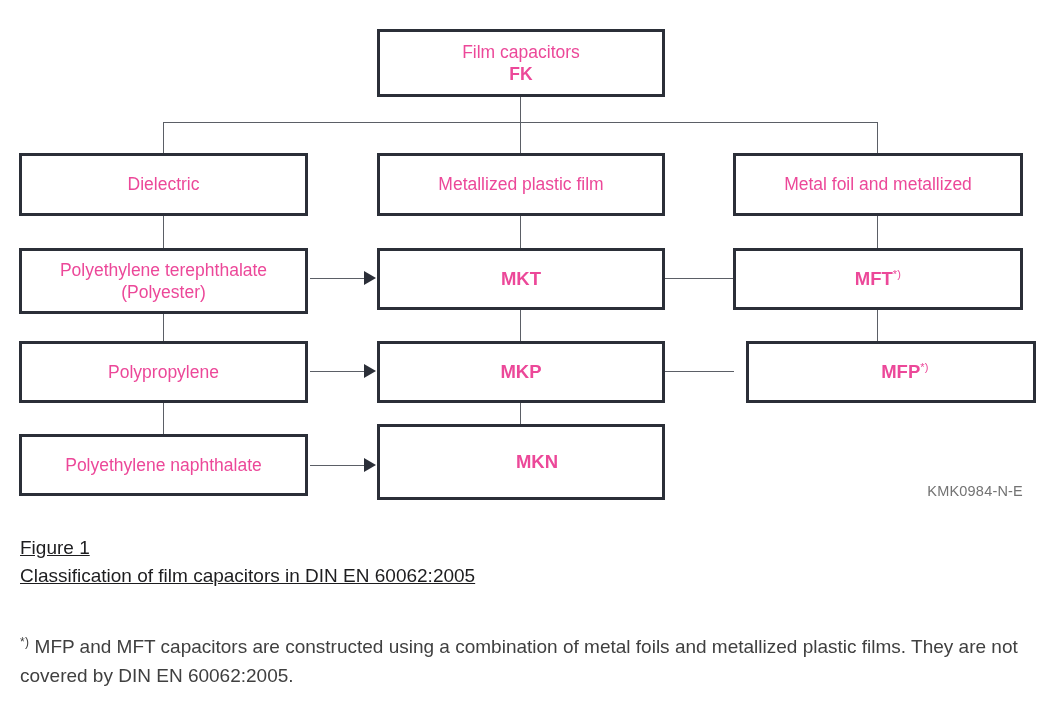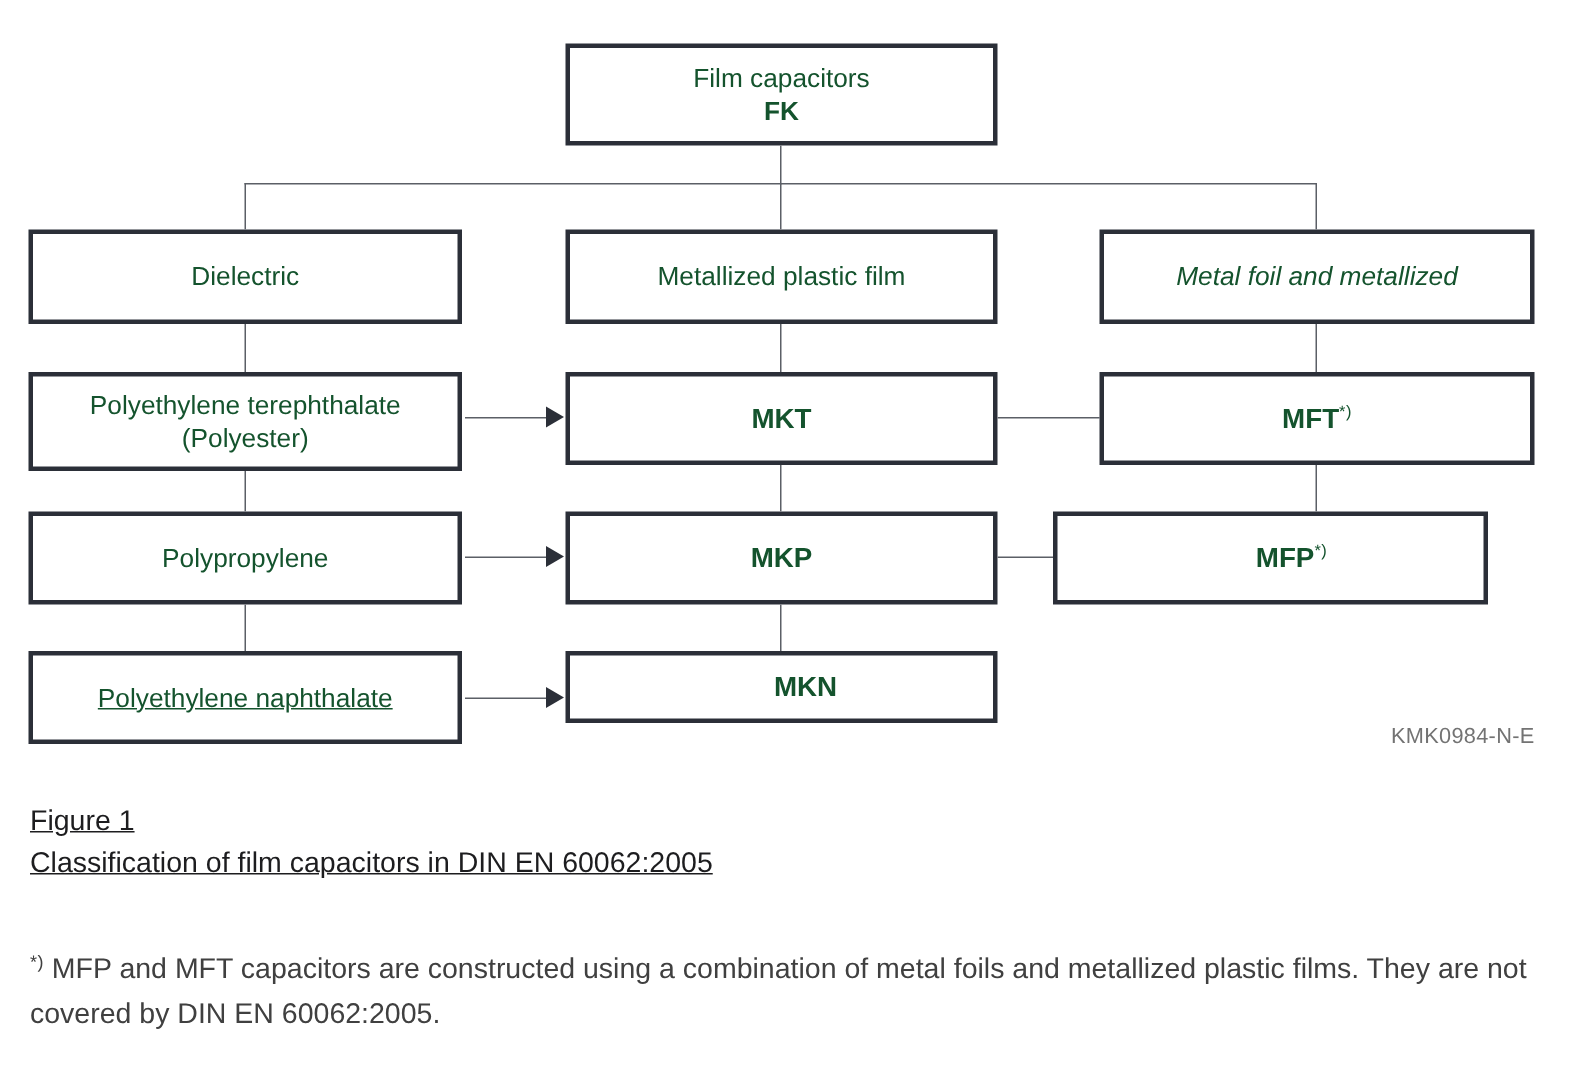--- a/index.html
+++ b/index.html
@@ -28,21 +28,21 @@
     position: absolute;
     box-sizing: border-box;
     background: #ffffff;
     border: 3px solid #2b2f38;
     display: flex;
     align-items: center;
     justify-content: center;
     text-align: center;
     font-size: 17.5px;
     line-height: 1.28;
-    color: #14532d;
+    color: #ec4899;
     z-index: 3;
   }
   .box .inner { padding: 0 8px; width: 100%; }
   .box.code .inner { font-weight: bold; font-size: 18.5px; }
   .box .sup {
     font-size: 11px;
     font-weight: normal;
     vertical-align: super;
     letter-spacing: 0.3px;
   }
@@ -146,21 +146,21 @@
   </div>
 
   <div class="box" style="left:19px; top:153px; width:289px; height:63px;">
     <div class="inner">Dielectric</div>
   </div>
 
   <div class="box" style="left:377px; top:153px; width:288px; height:63px;">
     <div class="inner">Metallized plastic film</div>
   </div>
 
-  <div class="box" style="left:733px; top:153px; width:290px; height:63px;font-style:italic;">
+  <div class="box" style="left:733px; top:153px; width:290px; height:63px;">
     <div class="inner">
       <span>Metal foil and metallized</span>
     </div>
   </div>
 
   <div class="box" style="left:19px; top:248px; width:289px; height:66px;">
     <div class="inner">
       <span>Polyethylene terephthalate</span>
       <span class="l2">(Polyester)</span>
     </div>
@@ -171,28 +171,28 @@
   <div class="box" style="left:19px; top:341px; width:289px; height:62px;">
     <div class="inner">Polypropylene</div>
   </div>
 
   <div class="box code" style="left:733px; top:248px; width:290px; height:62px;">
     <div class="inner"><span>MFT</span><span class="sup">*)</span></div>
   </div>
   <div class="box code" style="left:377px; top:341px; width:288px; height:62px;">
     <div class="inner">MKP</div>
   </div>
-  <div class="box code" style="left:702px; top:341px; width:290px; height:62px;padding-left:28px;">
+  <div class="box code" style="left:746px; top:341px; width:290px; height:62px;padding-left:28px;">
     <div class="inner"><span>MFP</span><span class="sup">*)</span></div>
   </div>
 
-  <div class="box" style="left:19px; top:434px; width:289px; height:62px;text-decoration:underline;">
+  <div class="box" style="left:19px; top:434px; width:289px; height:62px;">
     <div class="inner">Polyethylene naphthalate</div>
   </div>
-  <div class="box code" style="left:377px; top:434px; width:288px; height:48px;padding-left:32px;">
+  <div class="box code" style="left:377px; top:424px; width:288px; height:76px;padding-left:32px;">
     <div class="inner">MKN</div>
   </div>
 
 </div>
 
 <div id="drawing-no">KMK0984-N-E</div>
 
 <div id="caption">
   <div>Figure 1</div>
   <div>Classification of film capacitors in DIN EN 60062:2005</div>

